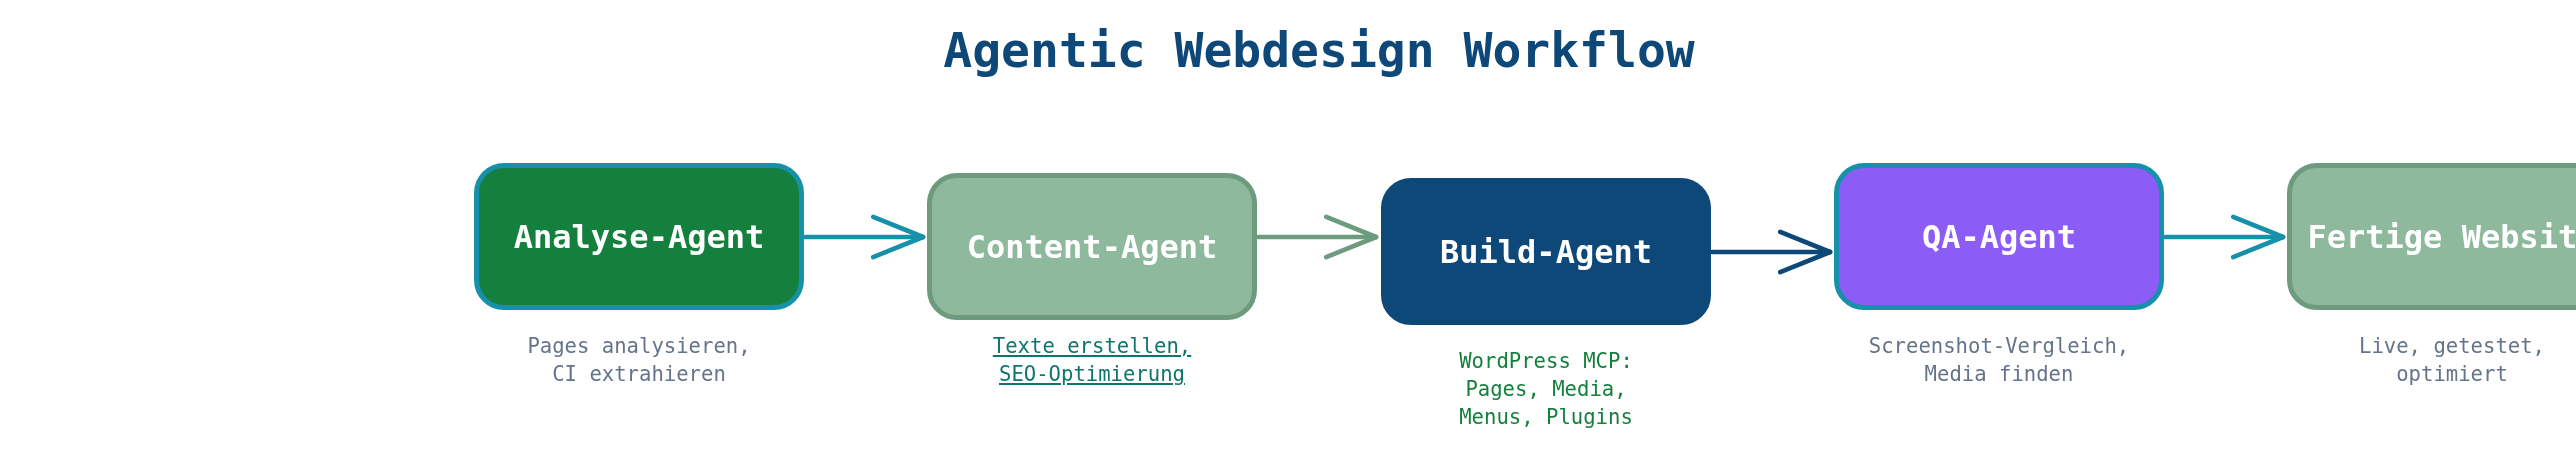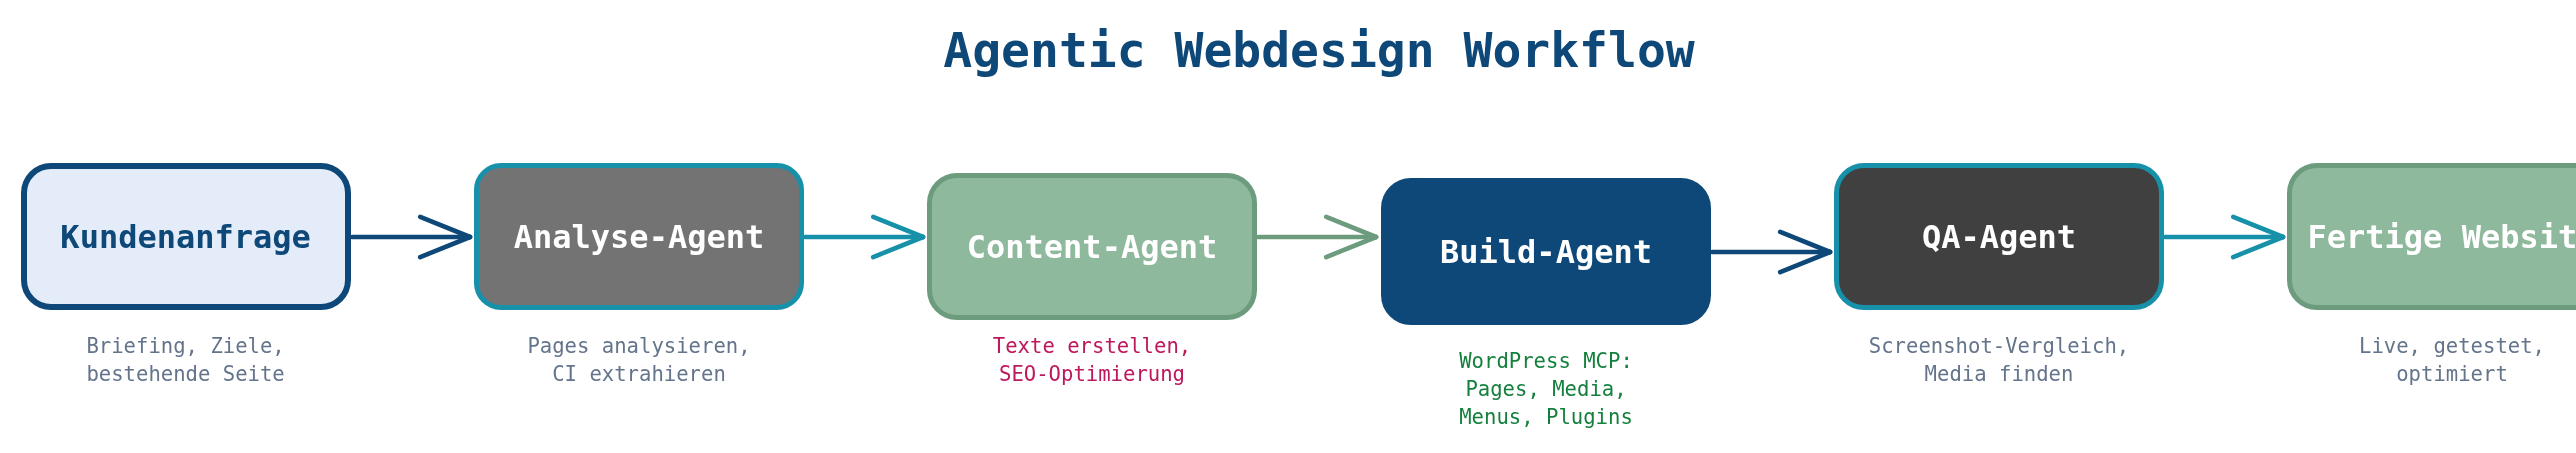--- a/index.html
+++ b/index.html
@@ -77,51 +77,39 @@
     fill: none;
   }
 </style>
 </head>
 <body>
 
 <div class="page">
 
   <div class="title" style="color: rgb(13, 72, 120);">Agentic Webdesign Workflow</div>
 
-  <div class="step s0">
-    <div class="step-box thick-border" style="background: rgb(228, 236, 249); border-color: rgb(13, 72, 120); color: rgb(13, 72, 120);">
-      <span class="step-label">Kundenanfrage</span>
-    </div>
-    <div class="step-sub" style="color: rgb(100, 116, 139);">Briefing, Ziele,
-bestehende Seite</div>
-    <svg class="arrow" viewBox="0 0 240 140" style="color: rgb(13, 72, 120);">
-      <line x1="2" y1="70" x2="229" y2="70"></line>
-      <line x1="134" y1="31" x2="231" y2="70"></line>
-      <line x1="134" y1="109" x2="231" y2="70"></line>
-    </svg>
-  </div>
 
   <div class="step s1">
-    <div class="step-box" style="background: #737373; border-color: rgb(23, 144, 170); color: rgb(255, 255, 255); border-radius: 27px;">
+    <div class="step-box" style="background: #15803d; border-color: rgb(23, 144, 170); color: rgb(255, 255, 255);">
       <span class="step-label">Analyse-Agent</span>
     </div>
     <div class="step-sub" style="color: rgb(100, 116, 139);">Pages analysieren,
 CI extrahieren</div>
     <svg class="arrow" viewBox="0 0 240 140" style="color: rgb(23, 144, 170);">
       <line x1="2" y1="70" x2="229" y2="70"></line>
       <line x1="134" y1="31" x2="231" y2="70"></line>
       <line x1="134" y1="109" x2="231" y2="70"></line>
     </svg>
   </div>
 
   <div class="step s2">
     <div class="step-box" style="background: rgb(143, 185, 156); border-color: rgb(109, 155, 126); color: rgb(255, 255, 255); margin-top: 10px;">
       <span class="step-label">Content-Agent</span>
     </div>
-    <div class="step-sub" style="color: #be185d;">Texte erstellen,
+    <div class="step-sub" style="color: #0f766e; text-decoration: underline;">Texte erstellen,
 SEO-Optimierung</div>
     <svg class="arrow" viewBox="0 0 240 140" style="color: rgb(109, 155, 126);">
       <line x1="2" y1="70" x2="229" y2="70"></line>
       <line x1="134" y1="31" x2="231" y2="70"></line>
       <line x1="134" y1="109" x2="231" y2="70"></line>
     </svg>
   </div>
 
   <div class="step s3">
     <div class="step-box" style="background: rgb(13, 72, 120); border-color: rgb(13, 72, 120); color: rgb(255, 255, 255);">
@@ -131,21 +119,21 @@
 Pages, Media,
 Menus, Plugins</div>
     <svg class="arrow" viewBox="0 0 240 140" style="color: rgb(13, 72, 120);">
       <line x1="2" y1="70" x2="229" y2="70"></line>
       <line x1="134" y1="31" x2="231" y2="70"></line>
       <line x1="134" y1="109" x2="231" y2="70"></line>
     </svg>
   </div>
 
   <div class="step s4">
-    <div class="step-box" style="background: #404040; border-color: rgb(23, 144, 170); color: rgb(255, 255, 255);">
+    <div class="step-box" style="background: #8b5cf6; border-color: rgb(23, 144, 170); color: rgb(255, 255, 255);">
       <span class="step-label">QA-Agent</span>
     </div>
     <div class="step-sub" style="color: rgb(100, 116, 139);">Screenshot-Vergleich,
 Media finden</div>
     <svg class="arrow" viewBox="0 0 240 140" style="color: rgb(23, 144, 170);">
       <line x1="2" y1="70" x2="229" y2="70"></line>
       <line x1="134" y1="31" x2="231" y2="70"></line>
       <line x1="134" y1="109" x2="231" y2="70"></line>
     </svg>
   </div>

